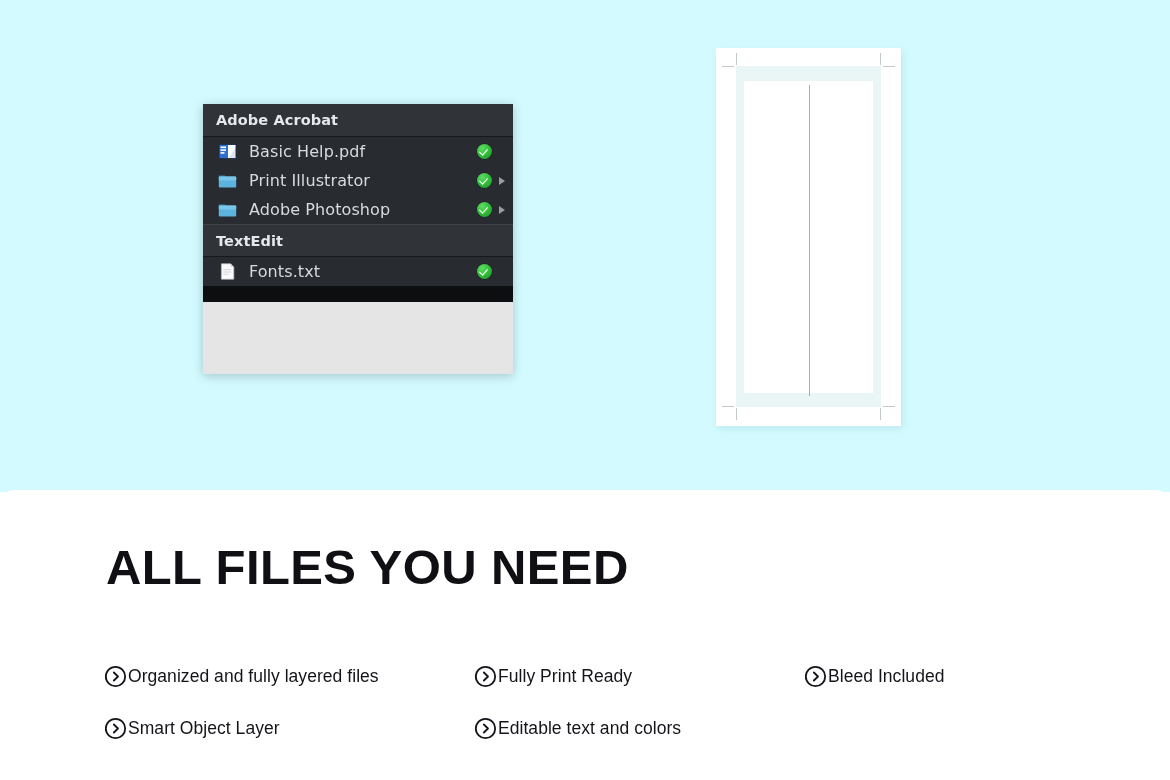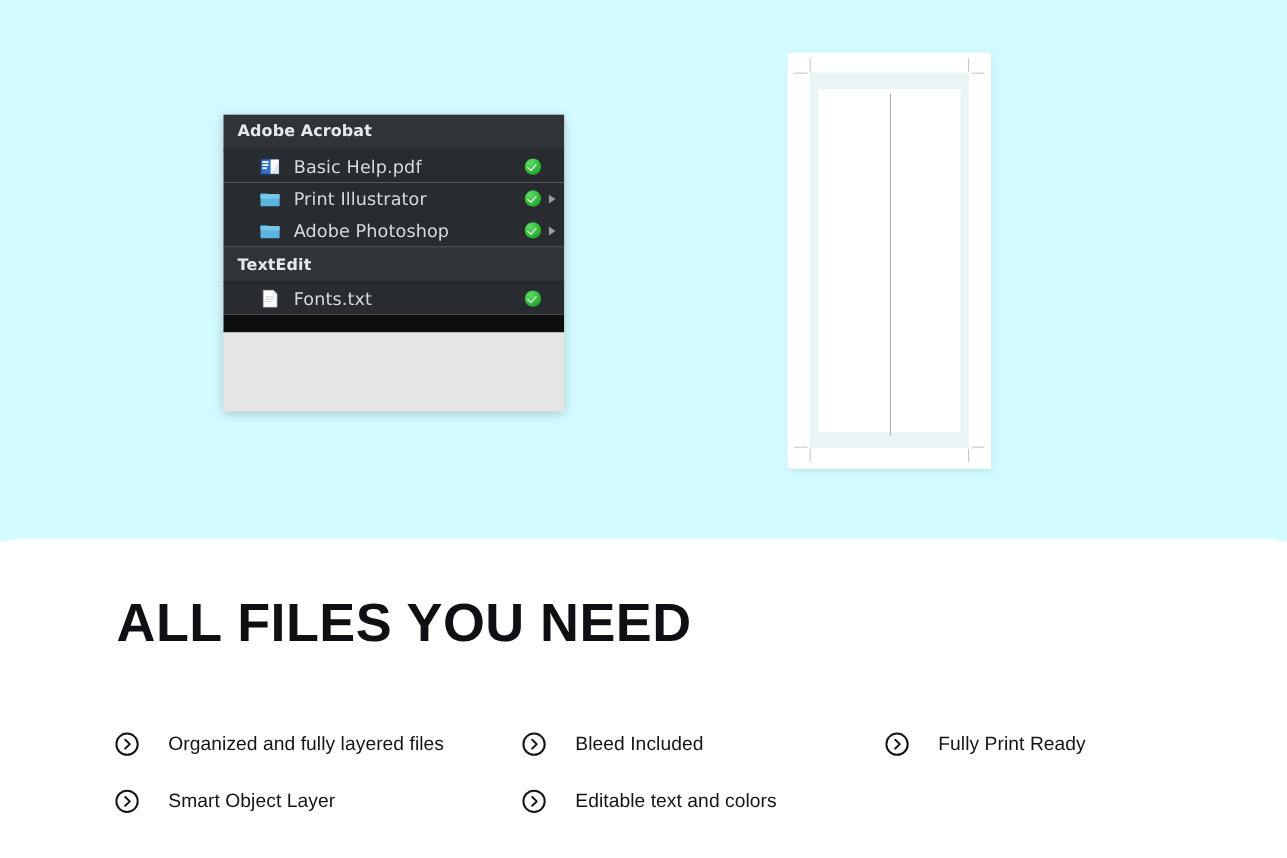--- a/index.html
+++ b/index.html
@@ -77,21 +77,21 @@
   }
 
   .panel-rows {
     background: #282c30;
   }
   .panel-row {
     position: relative;
     height: 29px;
     display: flex;
     align-items: center;
-    padding-left: 33px;
+    padding-left: 15px;
     padding-right: 8px;
     box-sizing: border-box;
   }
   .panel-row .row-label {
     color: #d7dbdf;
     font-size: 16px;
     font-weight: 400;
     margin-left: 12px;
     white-space: nowrap;
     letter-spacing: 0.1px;
@@ -216,21 +216,21 @@
     top: 626px;
     width: 990px;
     display: grid;
     grid-template-columns: 370px 330px 290px;
     grid-auto-rows: 52px;
     align-items: center;
   }
   .feature {
     display: flex;
     align-items: center;
-    gap: 26px;
+    gap: 1px;
     margin-top: 48px;
   }
   .feature .f-label {
     font-size: 17.5px;
     color: #15141a;
     font-weight: 400;
     white-space: nowrap;
     letter-spacing: 0.05px;
   }
   .chev-circle {
@@ -350,36 +350,36 @@
         <path d="M10.3 7.8 L14.6 12 L10.3 16.2" fill="none" stroke="#15141a" stroke-width="1.9" stroke-linecap="round" stroke-linejoin="round"></path>
       </svg>
       <span class="f-label">Organized and fully layered files</span>
     </div>
 
     <div class="feature">
       <svg class="chev-circle" viewBox="0 0 24 24">
         <circle cx="12" cy="12" r="10.1" fill="none" stroke="#15141a" stroke-width="1.9"></circle>
         <path d="M10.3 7.8 L14.6 12 L10.3 16.2" fill="none" stroke="#15141a" stroke-width="1.9" stroke-linecap="round" stroke-linejoin="round"></path>
       </svg>
+      <span class="f-label">Fully Print Ready</span>
+    </div>
+
+    <div class="feature">
+      <svg class="chev-circle" viewBox="0 0 24 24">
+        <circle cx="12" cy="12" r="10.1" fill="none" stroke="#15141a" stroke-width="1.9"></circle>
+        <path d="M10.3 7.8 L14.6 12 L10.3 16.2" fill="none" stroke="#15141a" stroke-width="1.9" stroke-linecap="round" stroke-linejoin="round"></path>
+      </svg>
       <span class="f-label">Bleed Included</span>
     </div>
 
     <div class="feature">
       <svg class="chev-circle" viewBox="0 0 24 24">
         <circle cx="12" cy="12" r="10.1" fill="none" stroke="#15141a" stroke-width="1.9"></circle>
         <path d="M10.3 7.8 L14.6 12 L10.3 16.2" fill="none" stroke="#15141a" stroke-width="1.9" stroke-linecap="round" stroke-linejoin="round"></path>
       </svg>
-      <span class="f-label">Fully Print Ready</span>
-    </div>
-
-    <div class="feature">
-      <svg class="chev-circle" viewBox="0 0 24 24">
-        <circle cx="12" cy="12" r="10.1" fill="none" stroke="#15141a" stroke-width="1.9"></circle>
-        <path d="M10.3 7.8 L14.6 12 L10.3 16.2" fill="none" stroke="#15141a" stroke-width="1.9" stroke-linecap="round" stroke-linejoin="round"></path>
-      </svg>
       <span class="f-label">Smart Object Layer</span>
     </div>
 
 
     <div class="feature">
       <svg class="chev-circle" viewBox="0 0 24 24">
         <circle cx="12" cy="12" r="10.1" fill="none" stroke="#15141a" stroke-width="1.9"></circle>
         <path d="M10.3 7.8 L14.6 12 L10.3 16.2" fill="none" stroke="#15141a" stroke-width="1.9" stroke-linecap="round" stroke-linejoin="round"></path>
       </svg>
       <span class="f-label">Editable text and colors</span>

